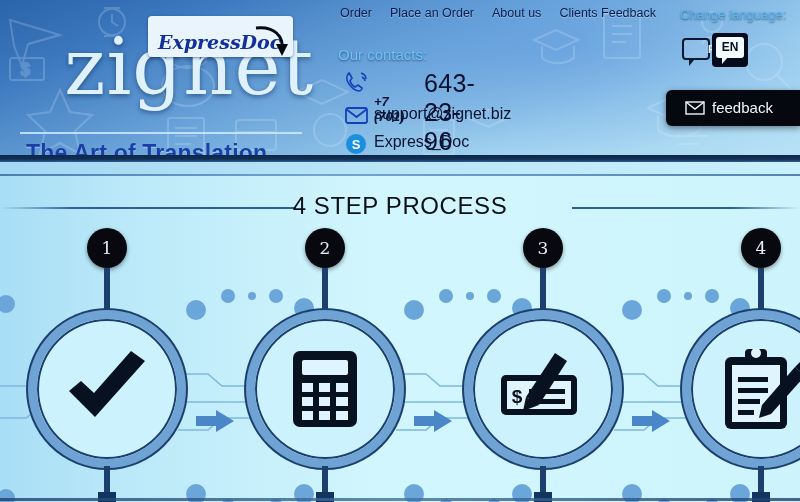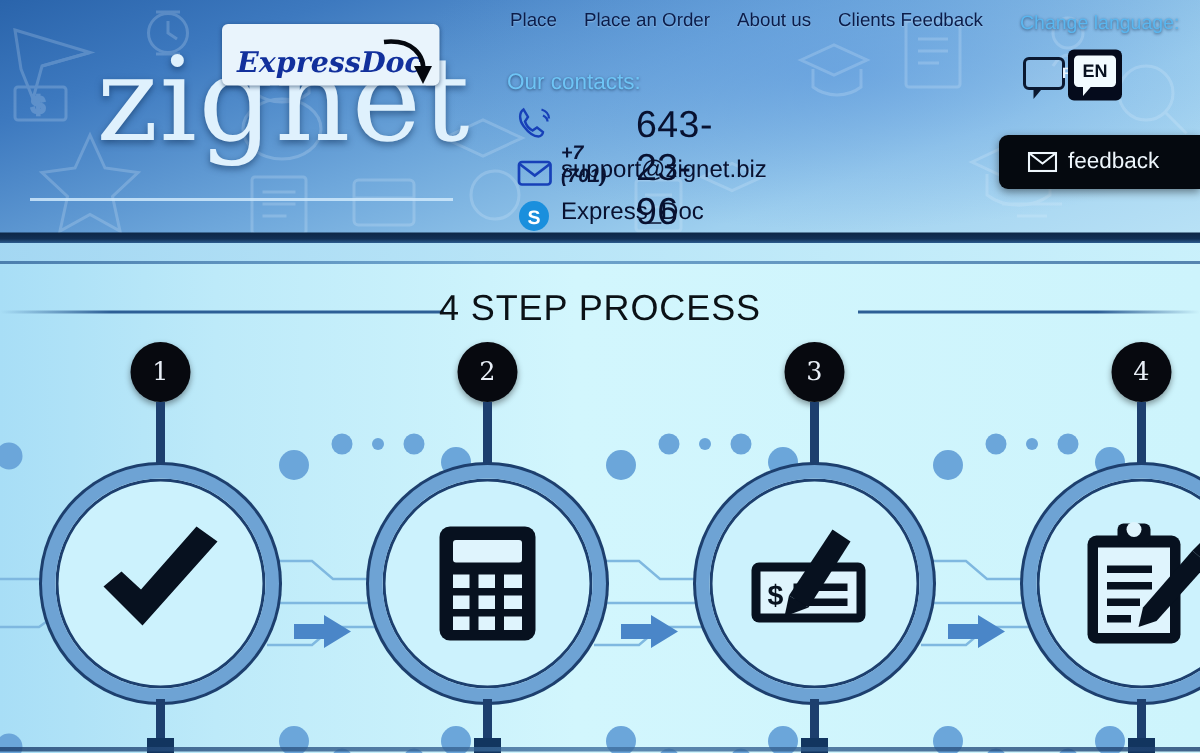--- a/index.html
+++ b/index.html
@@ -195,30 +195,31 @@
       <circle class="wm" cx="712" cy="22" r="10"></circle>
       <path class="wm" d="M702 44 c6 -10 16 -10 22 0"></path>
       <rect class="wm" x="424" y="120" width="30" height="34" rx="2"></rect>
       <path class="wm" d="M430 130 h18 M430 138 h18"></path>
       <path class="wm" d="M468 118 l20 -9 l20 9 l-20 9 Z"></path>
     </svg>
 
     <div class="logo-box">
       <div class="logo-word">zignet</div>
       <div class="logo-rule"></div>
+      <div class="logo-tag">The Art of Translation</div>
     </div>
 
     <div class="express-badge">ExpressDoc</div>
     <svg class="express-arrow" viewBox="0 0 40 36">
       <path d="M4 6 C22 4, 32 14, 30 28" stroke="#05080f" stroke-width="3" fill="none"></path>
       <path d="M30 34 l-6 -12 l12 0 Z" fill="#05080f"></path>
     </svg>
 
     <div class="nav">
-      <a>Place</a>
+      <a>Order</a>
       <a>Place an Order</a>
       <a>About us</a>
       <a>Clients Feedback</a>
     </div>
 
     <div class="change-lang">Change language:</div>
     <div class="lang-row">
       <div class="lang-ru">RU</div>
       <div class="lang-en-wrap">
         <div class="lang-en">EN</div>

